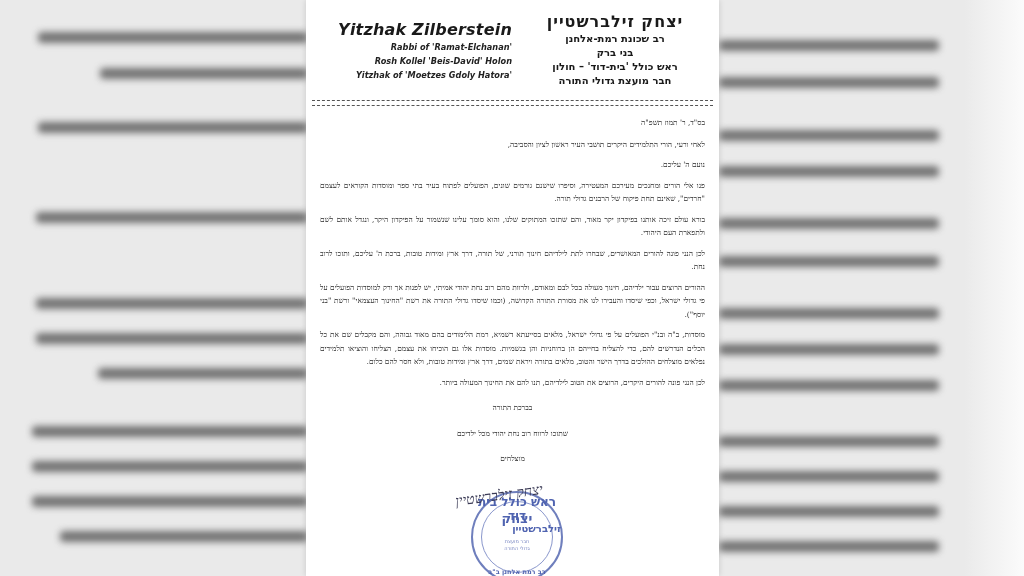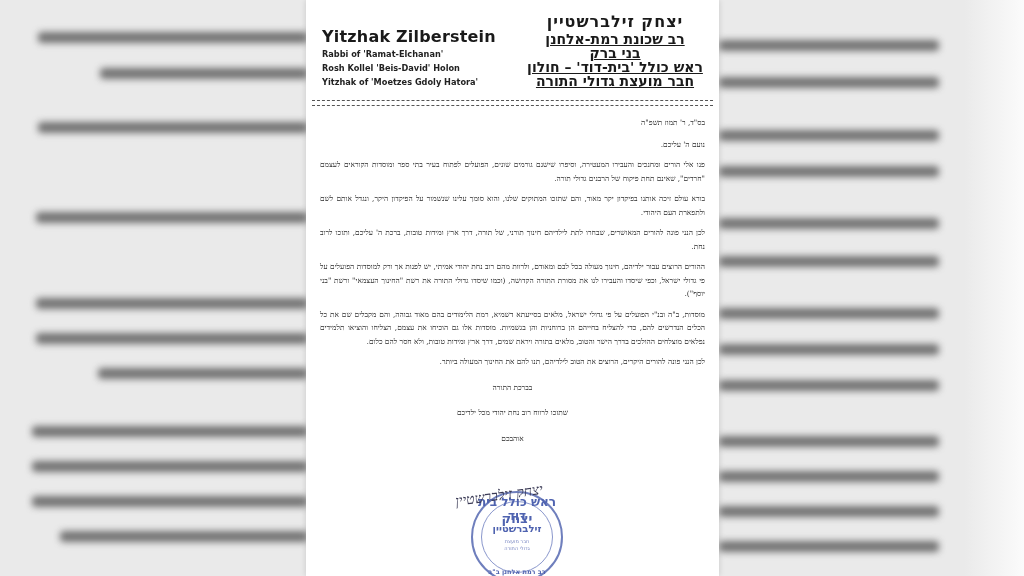--- a/index.html
+++ b/index.html
@@ -23,31 +23,31 @@
     position:absolute; height:11px; background:#4a4a4a; border-radius:4px; opacity:0.75;
   }
 
   .doc {
     position:absolute; left:306px; top:0; width:413px; height:576px;
     background:#ffffff; overflow:hidden;
     box-shadow:0 0 6px rgba(0,0,0,0.15);
   }
   .letterhead { position:absolute; top:12px; left:0; width:100%; height:84px; }
   .lh-en {
-    position:absolute; left:16px; top:15px; width:190px; text-align:left;
-    font-family:"DejaVu Sans", sans-serif; color:#1a1a1a;
+    position:absolute; left:16px; top:8px; width:190px; text-align:right;
+    font-family:"DejaVu Sans", sans-serif; color:#1a1a1a;font-style:italic;
   }
   .lh-en .name { font-size:16px; font-weight:bold; line-height:20px; letter-spacing:0.2px; }
   .lh-en .sub { font-size:8.2px; font-weight:bold; line-height:14px; color:#222; }
   .lh-he {
     position:absolute; right:14px; top:0; width:180px; text-align:center;
     direction:rtl; color:#1a1a1a;
   }
   .lh-he .name { font-size:16px; font-weight:bold; line-height:20px; letter-spacing:1px; }
-  .lh-he .sub { font-size:14px; font-weight:bold; line-height:14px;text-decoration:underline; }
+  .lh-he .sub { font-size:10px; font-weight:bold; line-height:14px; }
   .separator {
     position:absolute; left:6px; right:6px; top:100px; height:4px;
     border-top:1.5px dashed #555; border-bottom:1.5px dashed #555;
   }
 
   .body-text {
     position:absolute; left:14px; right:14px; top:116px;
     direction:rtl; text-align:justify;
     font-family:"DejaVu Serif", serif; font-size:7.4px; line-height:13.5px; color:#2a2a2a;
   }
@@ -64,21 +64,21 @@
   .stamp {
     position:absolute; left:20px; top:8px; width:92px; height:92px; border-radius:50%;
     border:2px solid #6f7fbd; box-sizing:border-box;
     color:#4f63b0; text-align:center; direction:rtl;
   }
   .stamp::before {
     content:""; position:absolute; left:8px; top:8px; right:8px; bottom:8px;
     border:1.2px solid #8a97cc; border-radius:50%;
   }
   .stamp .s1 { position:absolute; top:18px; width:100%; font-size:13px; font-weight:bold; }
-  .stamp .s2 { position:absolute; top:30px; width:100%; font-size:10px; font-weight:bold; }
+  .stamp .s2 { position:absolute; top:30px; width:100%; font-size:10px; font-weight:bold;text-align:right; }
   .stamp .s3 { position:absolute; top:45px; width:100%; font-size:5px; line-height:7px; color:#7b88c3; }
   .stamp .ring-top { position:absolute; top:2px; width:100%; font-size:12px; font-weight:bold; }
   .stamp .ring-bottom { position:absolute; bottom:5px; width:100%; font-size:6.5px; font-weight:bold; }
 </style>
 </head>
 <body>
 
 <div class="bg-left">
   <div class="blur-lines">
     <div class="blur-line" style="left:38px; top:32px; width:270px;"></div>
@@ -127,31 +127,32 @@
       <div class="sub">רב שכונת רמת-אלחנן</div>
       <div class="sub">בני ברק</div>
       <div class="sub">ראש כולל 'בית-דוד' – חולון</div>
       <div class="sub">חבר מועצת גדולי התורה</div>
     </div>
   </div>
   <div class="separator"></div>
 
   <div class="body-text">
     <p class="date">בס"ד, ר' תמוז תשפ"ה</p>
+    <p>לאחי ורעי, הורי התלמידים היקרים תושבי העיר ראשון לציון והסביבה,</p>
     <p>נועם ה' עליכם.</p>
-    <p>פנו אלי הורים ומחנכים והעבירו המעטירה, וסיפרו שישנם גורמים שונים, הפועלים לפתוח בעיר בתי ספר ומוסדות הקוראים לעצמם "חרדים", שאינם תחת פיקוח של הרבנים גדולי תורה.</p>
+    <p>פנו אלי הורים ומחנכים מעירכם המעטירה, וסיפרו שישנם גורמים שונים, הפועלים לפתוח בעיר בתי ספר ומוסדות הקוראים לעצמם "חרדים", שאינם תחת פיקוח של הרבנים גדולי תורה.</p>
     <p>בורא עולם זיכה אותנו בפיקדון יקר מאוד, והם שתזכו המתוקים שלנו, והוא סומך עלינו שנשמור על הפיקדון היקר, ונגדל אותם לשם ולתפארת העם היהודי.</p>
     <p>לכן הנני פונה להורים המאושרים, שבחרו לתת לילדיהם חינוך תורני, של תורה, דרך ארץ ומידות טובות, ברכת ה' עליכם, ותזכו לרוב נחת.</p>
     <p>ההורים הרוצים עבור ילדיהם, חינוך מעולה בכל לבם ומאודם, ולרוות מהם רוב נחת יהודי אמיתי, יש לפנות אך ורק למוסדות הפועלים על פי גדולי ישראל, וכפי שיסדו והעבירו לנו את מסורת התורה הקדושה, (וכמו שיסדו גדולי התורה את רשת "החינוך העצמאי" ורשת "בני יוסף").</p>
     <p>מוסדות, ב"ה ובנ"י הפועלים על פי גדולי ישראל, מלאים בסייעתא דשמיא, רמת הלימודים בהם מאוד גבוהה, והם מקבלים שם את כל הכלים הנדרשים להם, כדי להצליח בחייהם הן ברוחניות והן בגשמיות. מוסדות אלו גם הוכיחו את עצמם, הצליחו והוציאו תלמידים נפלאים מוצלחים ההולכים בדרך הישר והטוב, מלאים בתורה ויראת שמים, דרך ארץ ומידות טובות, ולא חסר להם כלום.</p>
     <p>לכן הנני פונה להורים היקרים, הרוצים את הטוב לילדיהם, תנו להם את החינוך המעולה ביותר.</p>
     <div class="closing">
       <p>בברכת התורה</p>
       <p>שתזכו לרווח רוב נחת יהודי מכל ילדיכם</p>
-      <p>אוהבכם</p>
+      <p>מוצלחים</p>
     </div>
   </div>
 
   <div class="signature-area">
     <div class="stamp">
       <div class="ring-top">ראש כולל בית דוד</div>
       <div class="s1">יצחק</div>
       <div class="s2">זילברשטיין</div>
       <div class="s3">
         <div>חבר מועצת</div>

